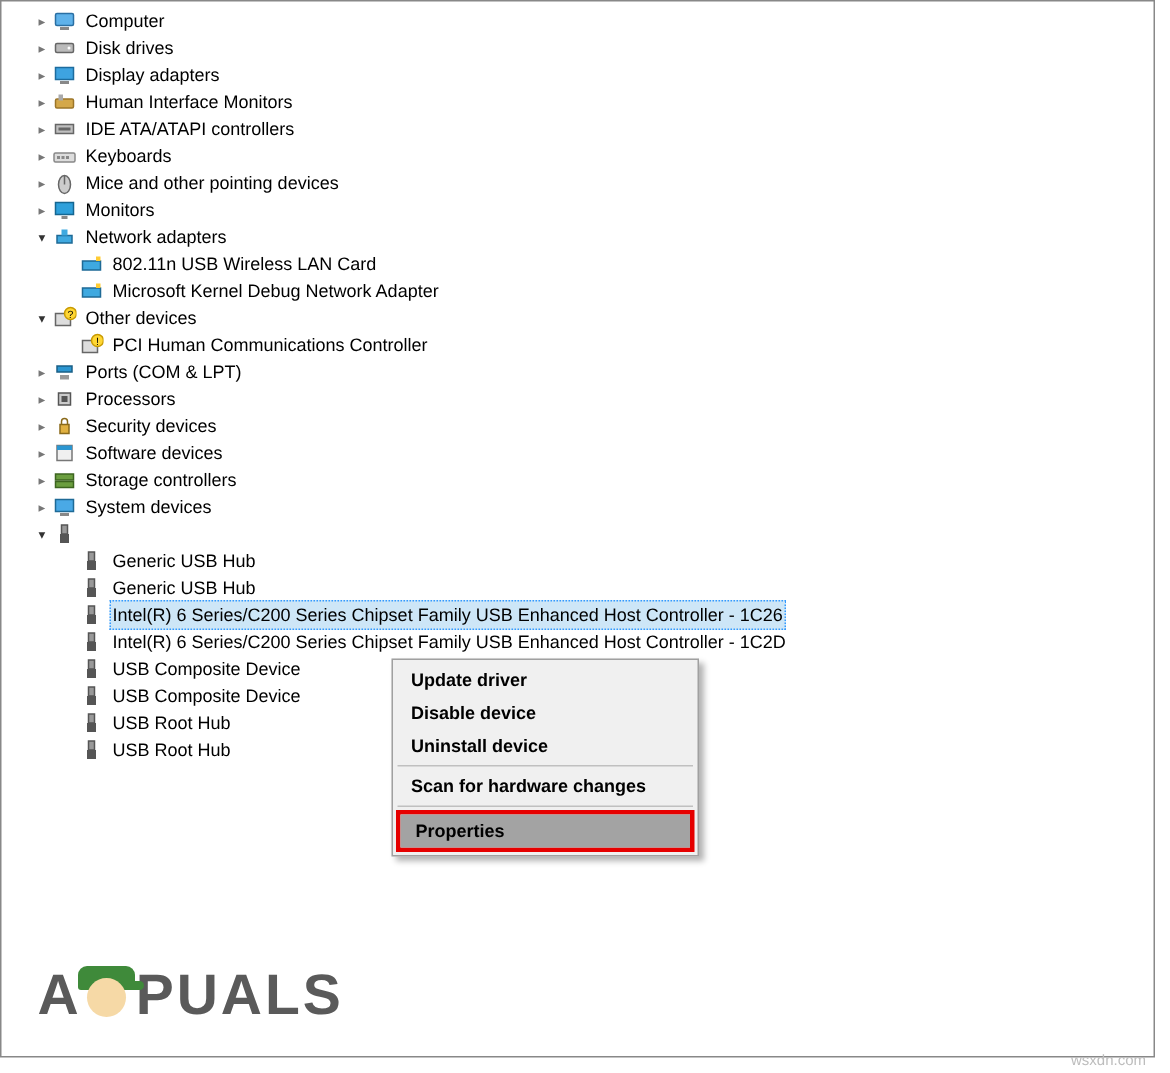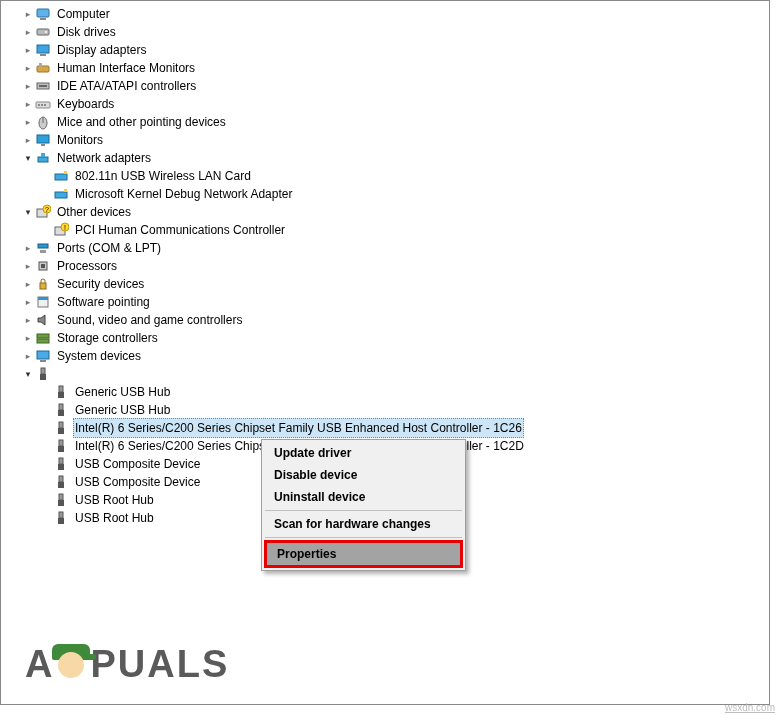--- a/index.html
+++ b/index.html
@@ -126,25 +126,24 @@
     .logo-brim {
       position: absolute;
       left: 30px; top: 12px;
       width: 16px; height: 6px;
       background: #3f8a3a;
       border-radius: 3px;
     }
 
     .watermark {
       position: absolute;
-      right: 5px;
+      right: 16px;
       bottom: 2px;
       font-size: 10px;
       color: #bdbdbd;
-      text-decoration: underline;
     }
   </style>
 </head>
 <body>
 
 <div class="window">
   <div class="tree">
 
     <div class="node lvl0">
       <span class="arrow collapsed"></span>
@@ -324,32 +323,23 @@
     </div>
 
     <div class="node lvl0">
       <span class="arrow collapsed"></span>
       <span class="icon">
           <svg width="16" height="16">
             <rect x="3" y="3" width="10" height="10" fill="#f0f0f0" stroke="#777"></rect>
             <rect x="3" y="3" width="10" height="3" fill="#2b96d1"></rect>
           </svg>
         </span>
-      <span class="label">Software pointing</span>
-    </div>
-
-    <div class="node lvl0">
-      <span class="arrow collapsed"></span>
-      <span class="icon">
-          <svg width="16" height="16">
-            <path d="M3 6 H6 L10 3 V13 L6 10 H3 Z" fill="#888" stroke="#444"></path>
-          </svg>
-        </span>
-      <span class="label">Sound, video and game controllers</span>
-    </div>
+      <span class="label">Software devices</span>
+    </div>
+
 
     <div class="node lvl0">
       <span class="arrow collapsed"></span>
       <span class="icon">
           <svg width="16" height="16">
             <rect x="2" y="4" width="12" height="4" fill="#6b9e3f" stroke="#3d6520"></rect>
             <rect x="2" y="9" width="12" height="4" fill="#6b9e3f" stroke="#3d6520"></rect>
           </svg>
         </span>
       <span class="label">Storage controllers</span>

